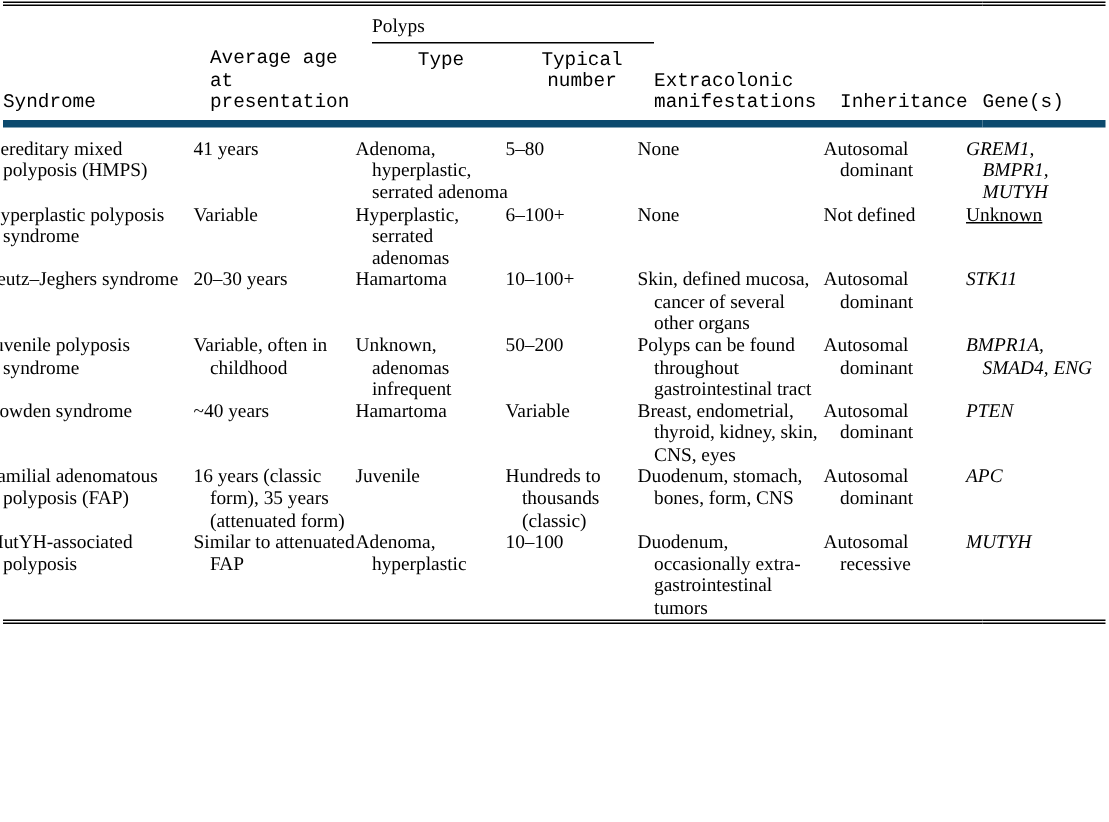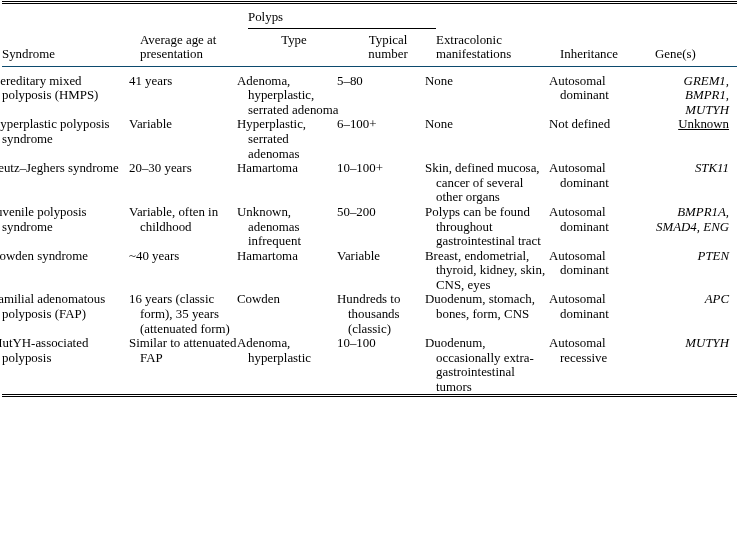--- a/index.html
+++ b/index.html
@@ -12,25 +12,25 @@
   table.jt {
     width: 735px; border-collapse: collapse; table-layout: fixed;
     border-top: 3px double #000; border-bottom: 3px double #000;
   }
   .jt th, .jt td {
     font-weight: normal; text-align: left; vertical-align: top;
     padding: 0 8px 0 0; box-sizing: border-box; word-wrap: break-word;
   }
   .spanner-row td { padding-top: 6px; }
   .polyps-cell { text-align: center; border-bottom: 1px solid #000; padding: 6px 0 3px 0 !important; }
-  .header-row th { border-bottom: 1px solid #0c4a6e; vertical-align: bottom; padding-top: 4px; padding-bottom: 4px; }
+  .header-row th { border-bottom: 5px solid #0c4a6e; vertical-align: bottom; padding-top: 4px; padding-bottom: 4px; font-family: Liberation Mono, monospace; }
   .header-row th.va-top { vertical-align: top; text-align: center; }
   tbody td { padding-top: 6px; padding-left: 11px; text-indent: -11px; }
   tbody tr:first-child td { padding-top: 7px; }
-  td.c-gene { font-style: italic; text-align: right; }
+  td.c-gene { font-style: italic; }
   td.c-gene.roman { font-style: normal; text-decoration: underline; }
 </style>
 </head>
 <body>
 
 <div class="page">
   <table class="jt">
     <colgroup>
       <col style="width:138px">
         <col style="width:108px">
@@ -98,21 +98,21 @@
         <td>~40 years</td>
         <td>Hamartoma</td>
         <td>Variable</td>
         <td>Breast, endometrial, thyroid, kidney, skin, CNS, eyes</td>
         <td>Autosomal dominant</td>
         <td class="c-gene">PTEN</td>
       </tr>
       <tr>
         <td>Familial adenomatous polyposis (FAP)</td>
         <td>16 years (classic form), 35 years (attenuated form)</td>
-        <td>Cowden</td>
+        <td>Juvenile</td>
         <td>Hundreds to thousands (classic)</td>
         <td>Duodenum, stomach, bones, form, CNS</td>
         <td>Autosomal dominant</td>
         <td class="c-gene">APC</td>
       </tr>
       <tr>
         <td>MutYH-associated polyposis</td>
         <td>Similar to attenuated FAP</td>
         <td>Adenoma, hyperplastic</td>
         <td>10–100</td>

